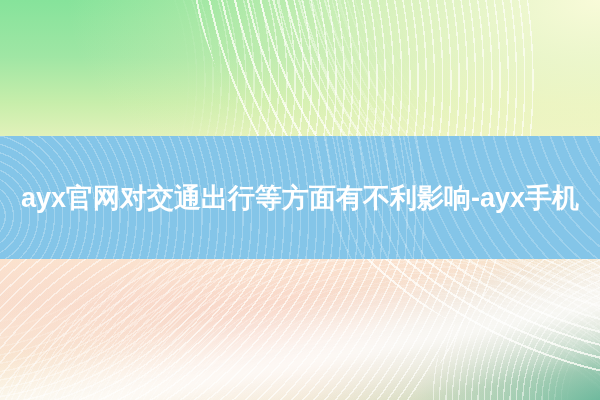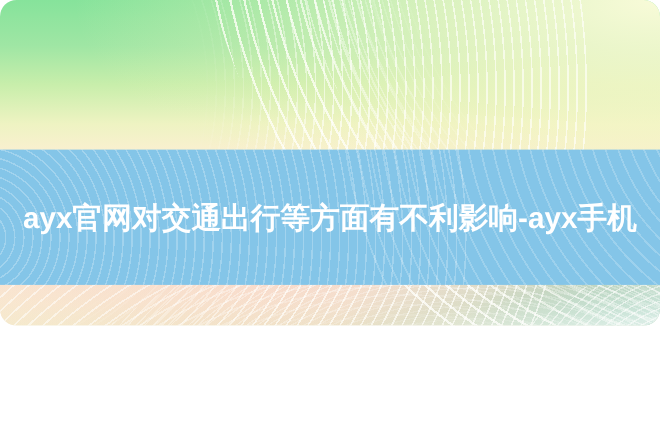--- a/index.html
+++ b/index.html
@@ -3,24 +3,23 @@
 <meta charset="utf-8">
 <style>
   html, body {
     margin: 0;
     padding: 0;
     background: #ffffff;
   }
   #banner {
     position: relative;
     width: 600px;
-    height: 296px;
+    height: 400px;
     overflow: hidden;
     font-family: "Liberation Sans", "DejaVu Sans", sans-serif;
-    border-radius: 15px;
   }
 
   
   .layer {
     position: absolute;
     inset: 0;
     pointer-events: none;
   }
 
   .grad-base {

